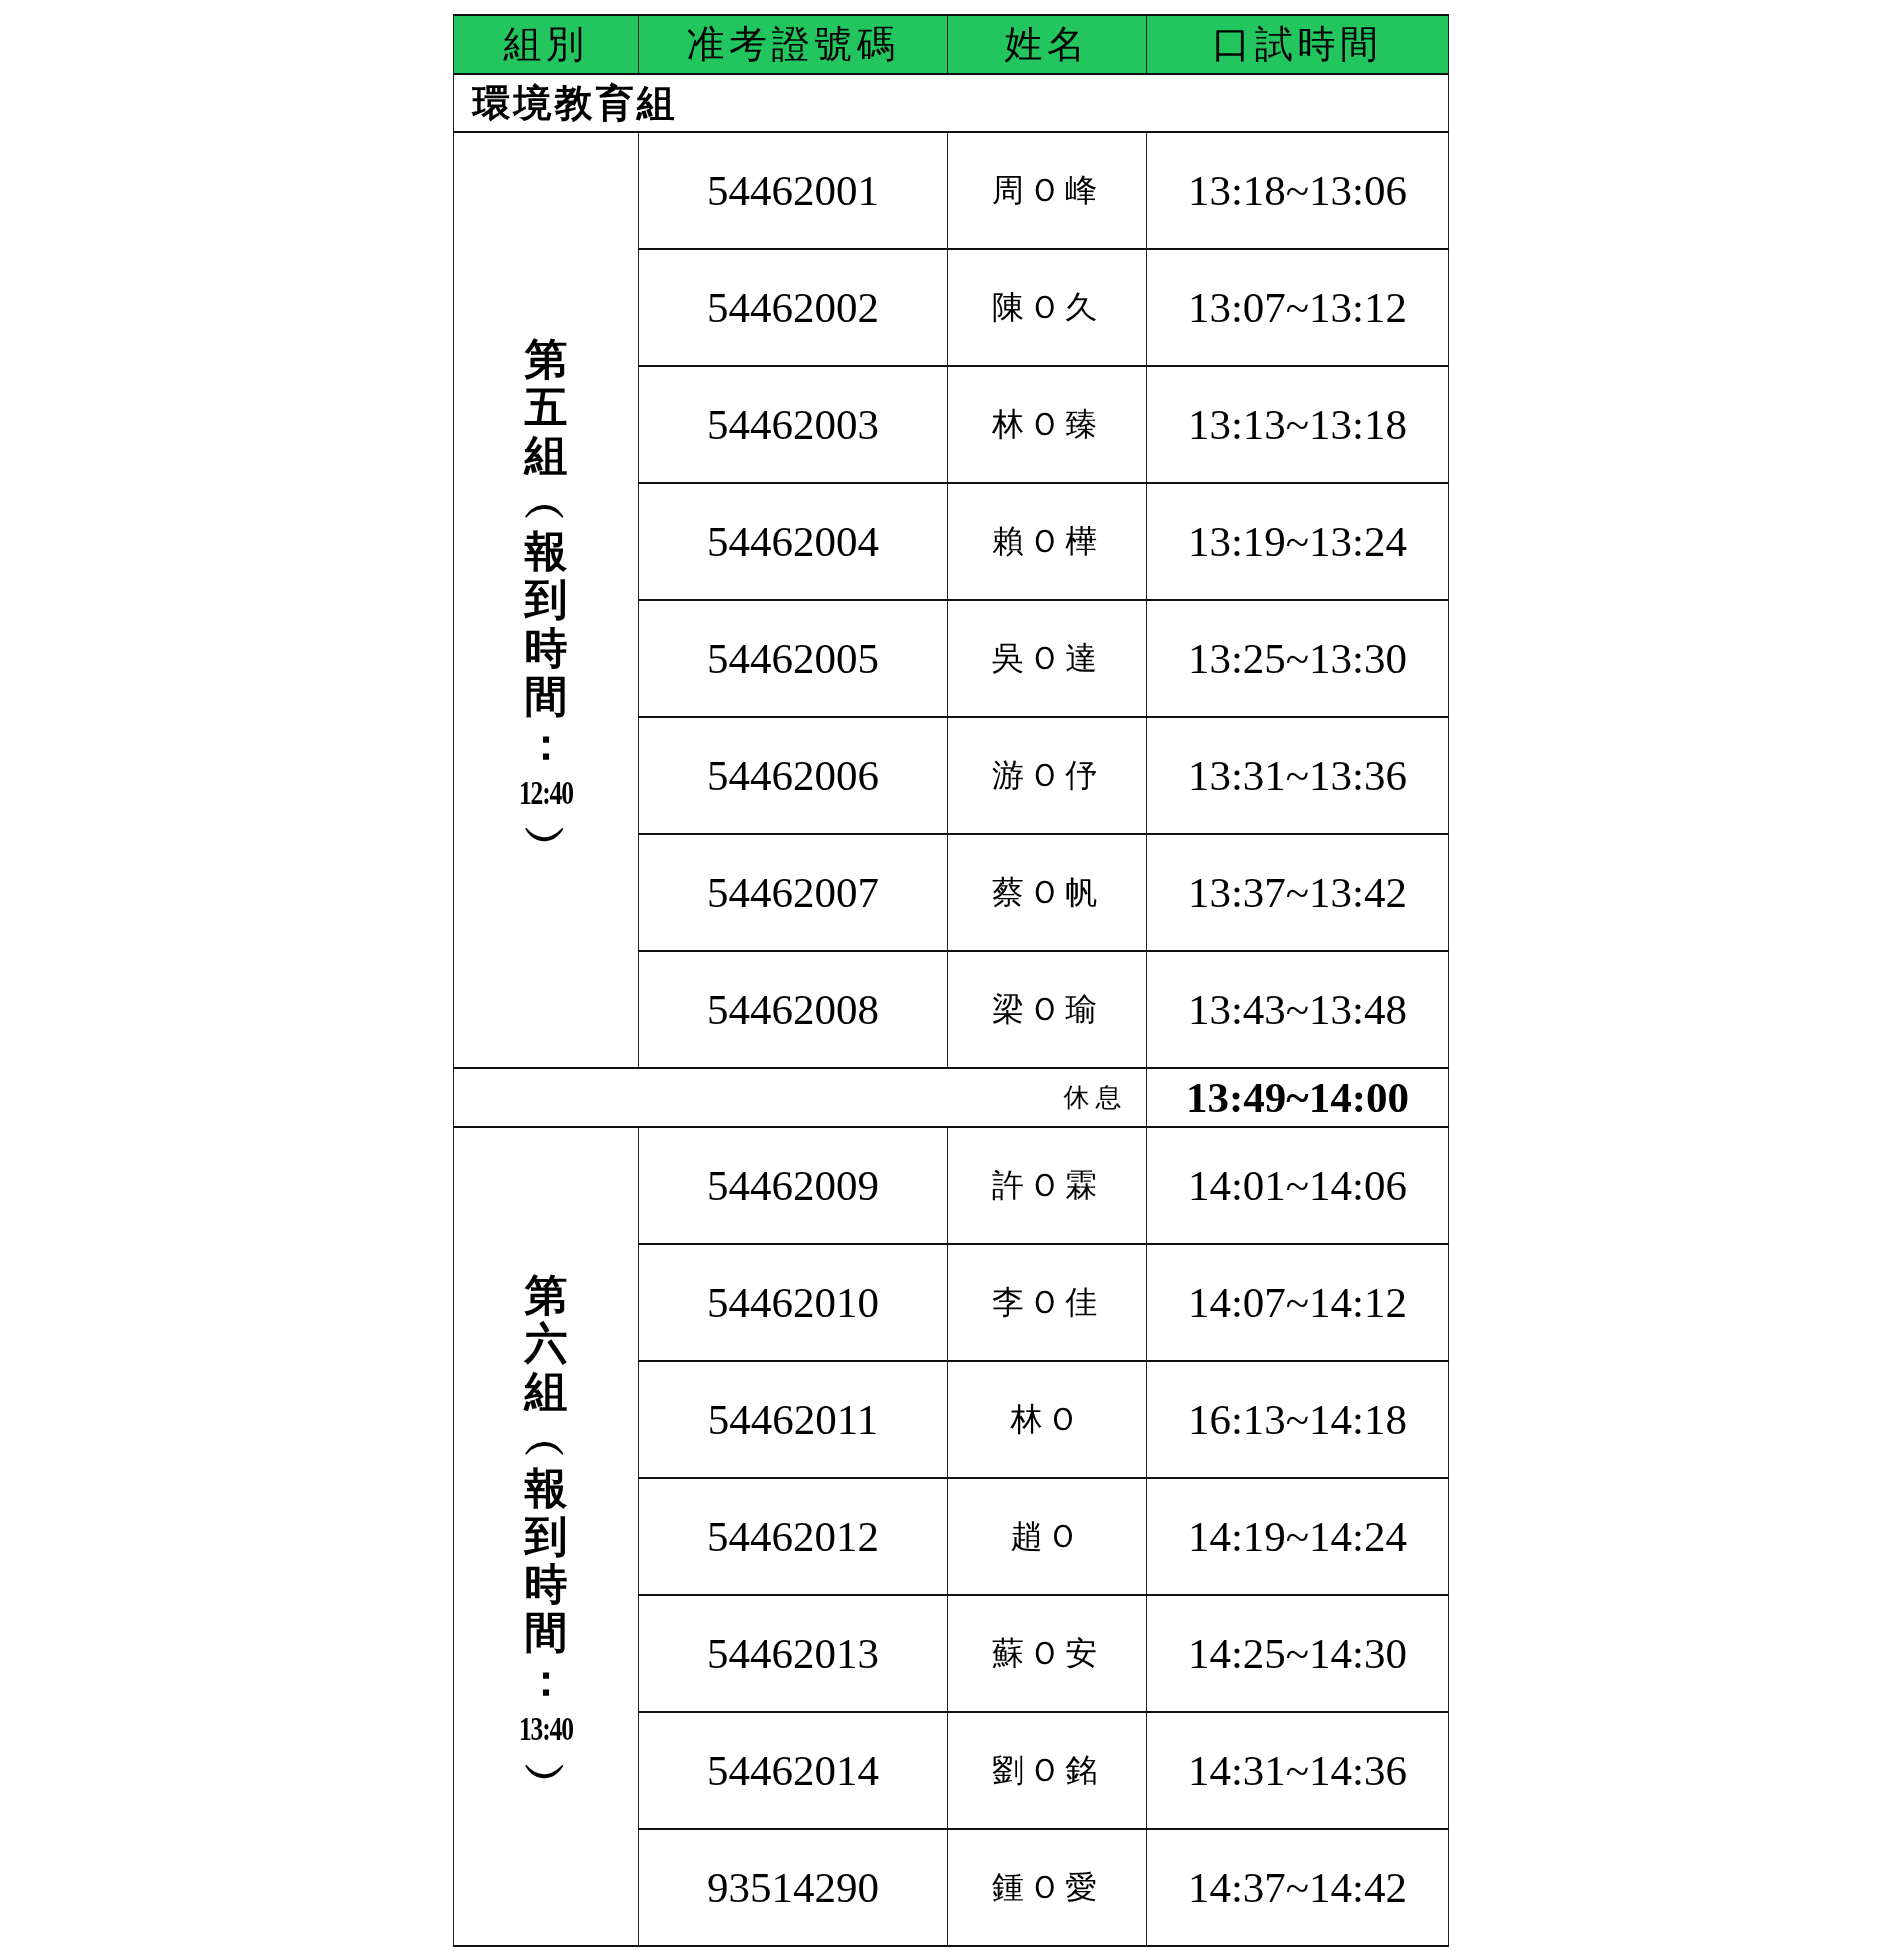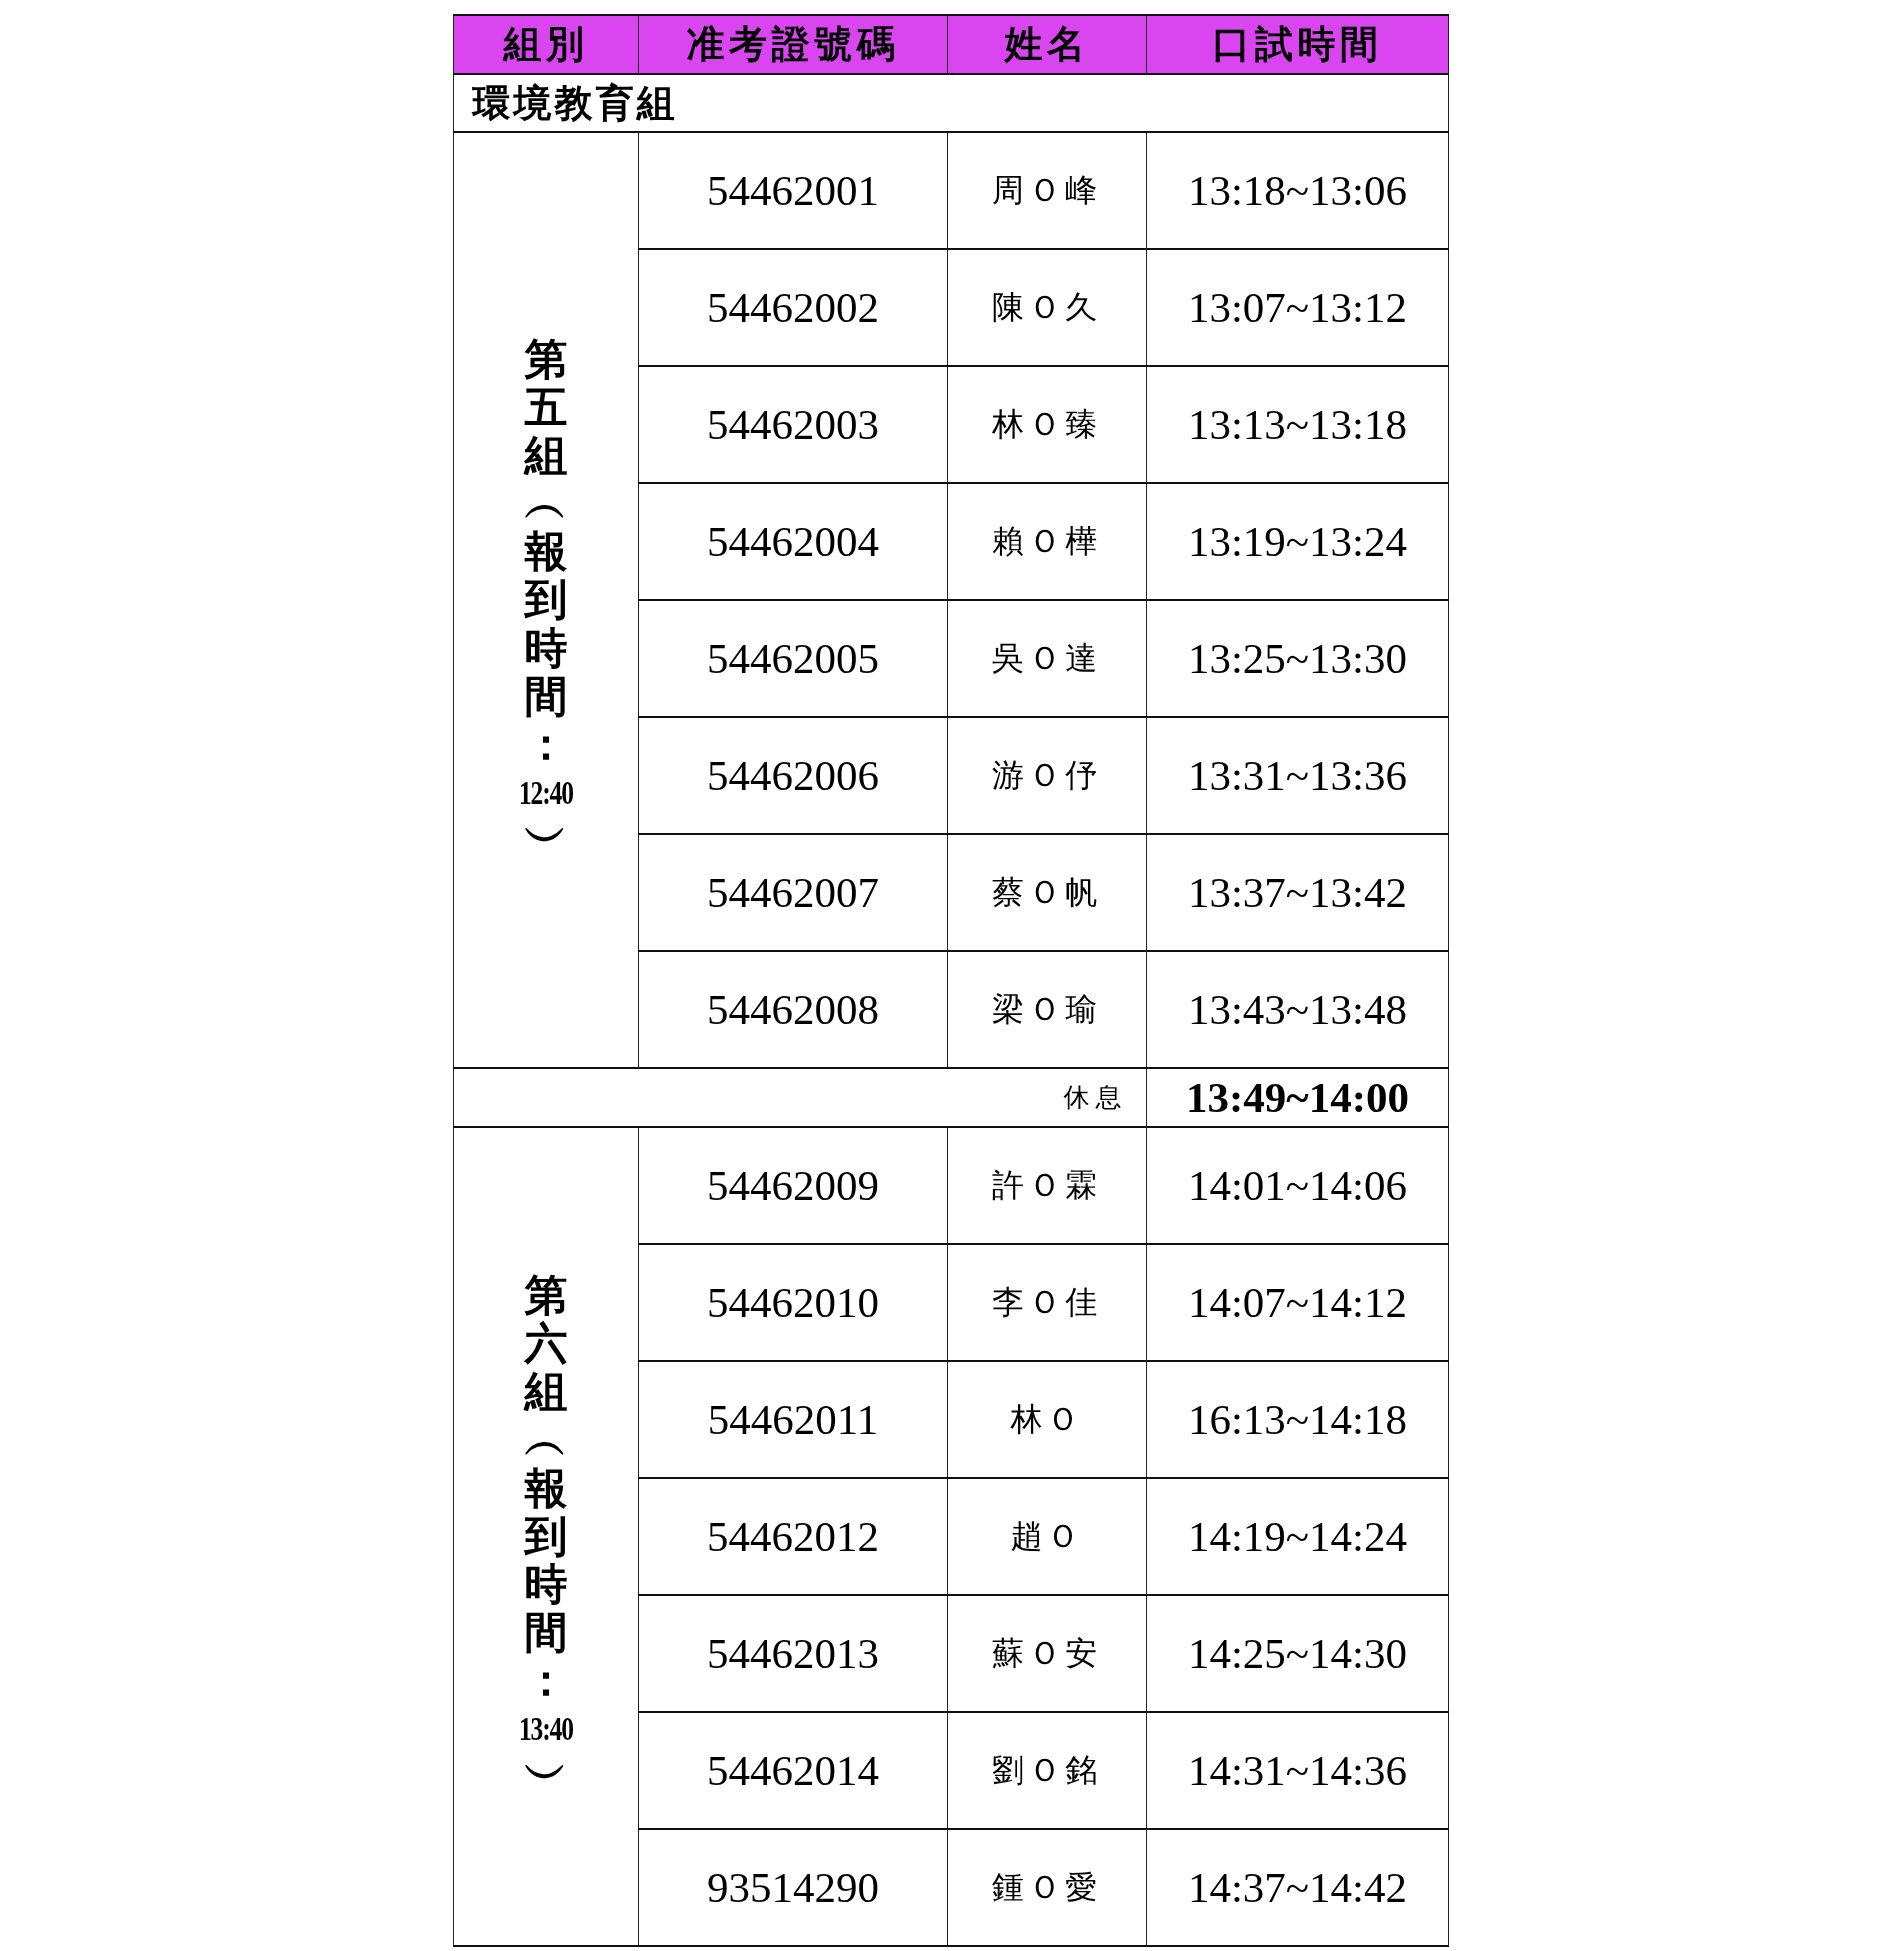--- a/index.html
+++ b/index.html
@@ -8,21 +8,21 @@
   table.schedule {
     position:absolute; left:453px; top:14px;
     width:995px; border-collapse:collapse; table-layout:fixed;
   }
   table.schedule td, table.schedule th {
     border-left:1.5px solid #222; border-right:1.5px solid #222;
     border-top:2.3px solid #111; border-bottom:2.3px solid #111;
     padding:0; text-align:center; vertical-align:middle;
   }
   col.c1 { width:185px; } col.c2 { width:309px; } col.c3 { width:199px; } col.c4 { width:302px; }
-  tr.head th { height:57px; background:#d946ef; font-weight:bold;
+  tr.head th { height:57px; background:#22c55e; font-weight:normal;
                font-size:38px; letter-spacing:4.6px;margin-top:37px; }
   tr.section td { height:56px; text-align:left; padding-left:18.4px;
                   font-size:38px; font-weight:bold; letter-spacing:3.1px;margin-top:39px; }
   tr.row td { height:115px; font-size:43px; }
   tr.row td.name { letter-spacing:4.6px; font-size:32px; }
   tr.rest td { height:57px; }
   tr.rest td.rest-label { text-align:right; padding-right:18.4px; font-size:26px; letter-spacing:6.1px; }
   tr.rest td.rest-time { font-size:43px; font-weight:bold;margin-left:17px; }
   td.group { font-weight:bold; font-size:38px; line-height:1.12; }
   .vstack { display:inline-flex; flex-direction:column; align-items:center; }

